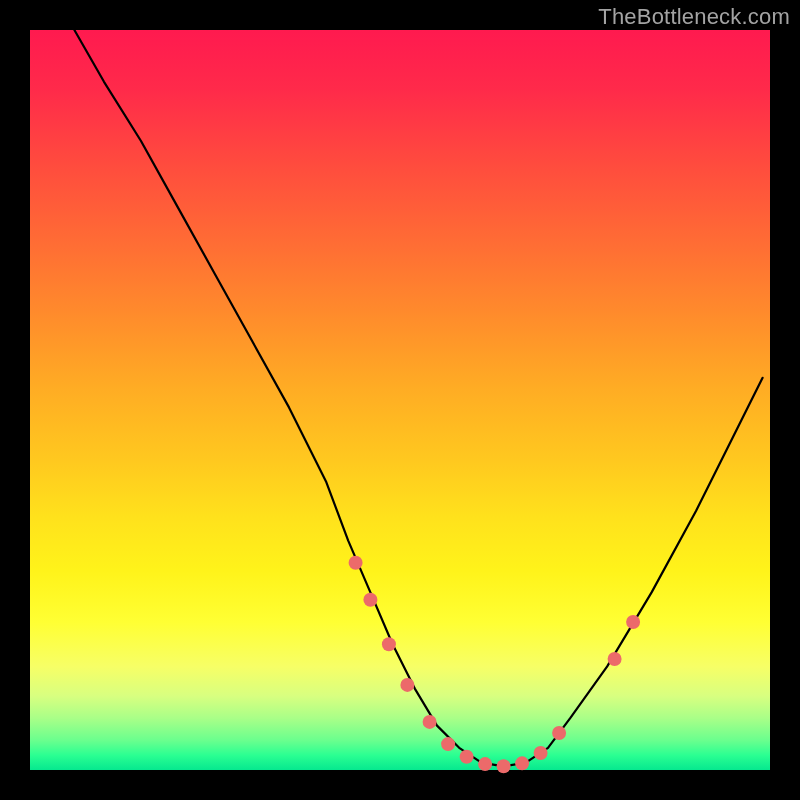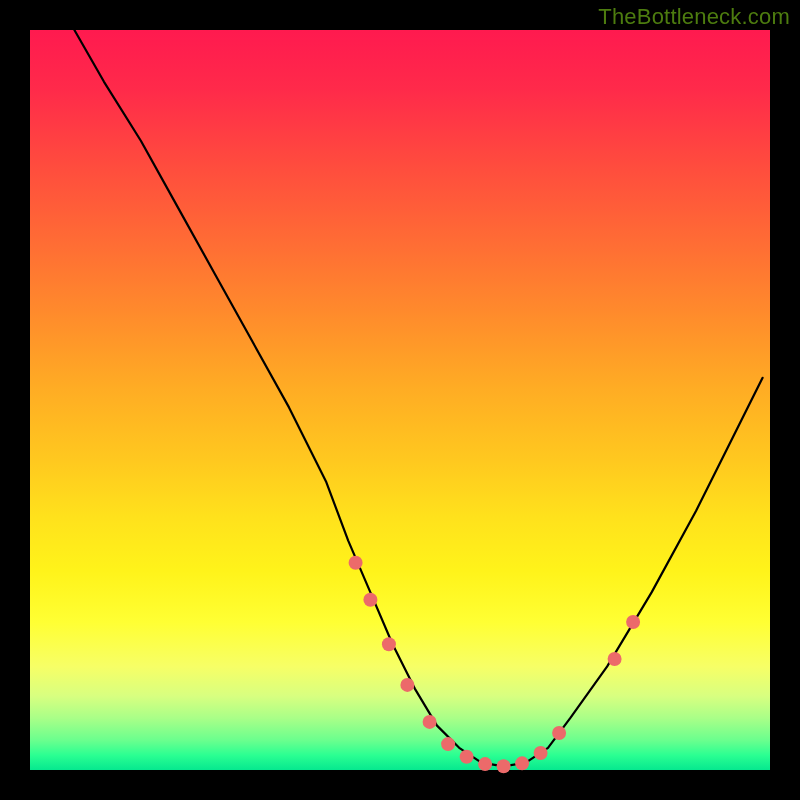--- a/index.html
+++ b/index.html
@@ -8,21 +8,21 @@
     width: 800px;
     height: 800px;
     background: #000;
     font-family: Arial, Helvetica, sans-serif;
     overflow: hidden;
   }
   .watermark {
     position: absolute;
     top: 4px;
     right: 10px;
-    color: #4d7c0f;
+    color: #a3a3a3;
     font-size: 22px;
     font-weight: 500;
     z-index: 10;
     letter-spacing: 0.2px;
   }
   .outer {
     position: relative;
     width: 800px;
     height: 800px;
     background: #000;

